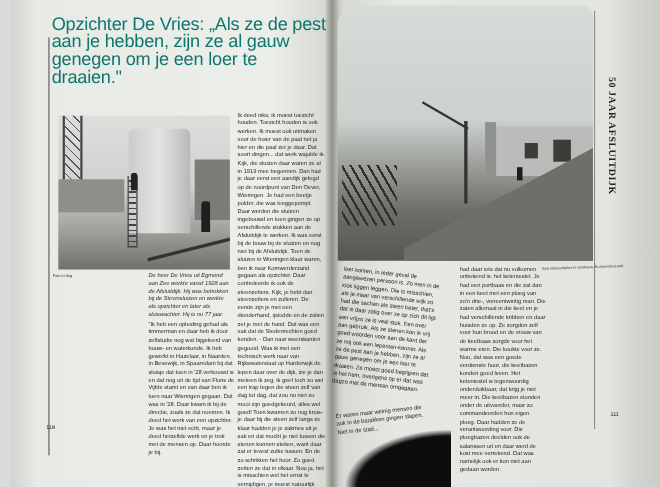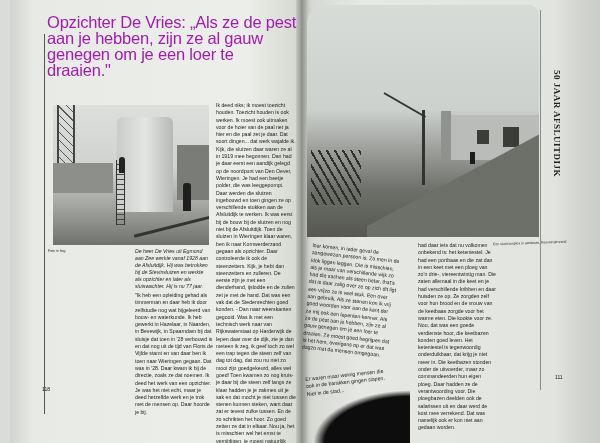--- a/index.html
+++ b/index.html
@@ -3,21 +3,21 @@
 <meta charset="utf-8">
 <style>
   html,body{margin:0;padding:0;}
   body{width:600px;height:443px;overflow:hidden;background:#d9dcd8;position:relative;font-family:"Liberation Sans",sans-serif;}
   .spread{position:absolute;left:0;top:0;width:600px;height:443px;}
   .page-left{position:absolute;left:10px;top:0;width:296px;height:443px;background:linear-gradient(90deg,#d0d3cf 0%,#e8eae6 8%,#eceee9 80%,#d6d8d2 97%,#b9bbb4 100%);}
   .page-right{position:absolute;left:300px;top:0;width:300px;height:443px;background:linear-gradient(90deg,#a9aba5 0%,#d7d9d4 4%,#e6e8e3 20%,#e2e4df 85%,#d3d6d1 92%,#c9ccc7 100%);}
   .gutter{position:absolute;left:296px;top:0;width:12px;height:443px;background:linear-gradient(90deg,#c8cac4,#8e908a,#c5c7c1);}
   .margin-rule{position:absolute;left:44px;top:34px;width:1px;height:380px;background:#555;}
   .margin-rule-right{position:absolute;left:540px;top:10px;width:1px;height:380px;background:#8a8c88;}
-  .headline{position:absolute;left:47px;top:14px;width:250px;font-size:16.5px;line-height:16px;color:#a21caf;letter-spacing:-0.2px;}
+  .headline{position:absolute;left:47px;top:14px;width:250px;font-size:16.5px;line-height:16px;color:#0f766e;letter-spacing:-0.2px;}
   .photo-left{position:absolute;left:53px;top:105px;width:156px;height:140px;background:linear-gradient(180deg,#dcdfdc 0%,#cfd2cf 45%,#9ea09c 75%,#6f716d 100%);overflow:hidden;}
   .photo-right{position:absolute;left:307px;top:5px;width:232px;height:232px;border-radius:18px 10px 0 0;background:linear-gradient(180deg,#d8dcd9 0%,#cdd1ce 45%,#9da09b 62%,#6d6f6a 80%,#555750 100%);overflow:hidden;}
   .caption-left{position:absolute;left:48px;top:249px;font-size:3.5px;color:#333;}
   .caption-right{position:absolute;left:493px;top:241px;font-size:3.5px;color:#333;transform:rotate(-2deg);}
   .intro-text{position:absolute;left:135px;top:248px;width:75px;font-size:5.2px;line-height:7px;font-style:italic;color:#2a2a2a;}
   .col-text{position:absolute;font-size:5.2px;line-height:7.3px;color:#1f1f1f;}
   .col-a{left:135px;top:292px;width:78px;}
   .col-b{left:216px;top:102px;width:80px;}
   .col-c{left:313px;top:242px;width:88px;transform:rotate(6deg);transform-origin:left top;}
   .col-c2{left:305px;top:376px;width:85px;transform:rotate(-6deg);transform-origin:left top;}

